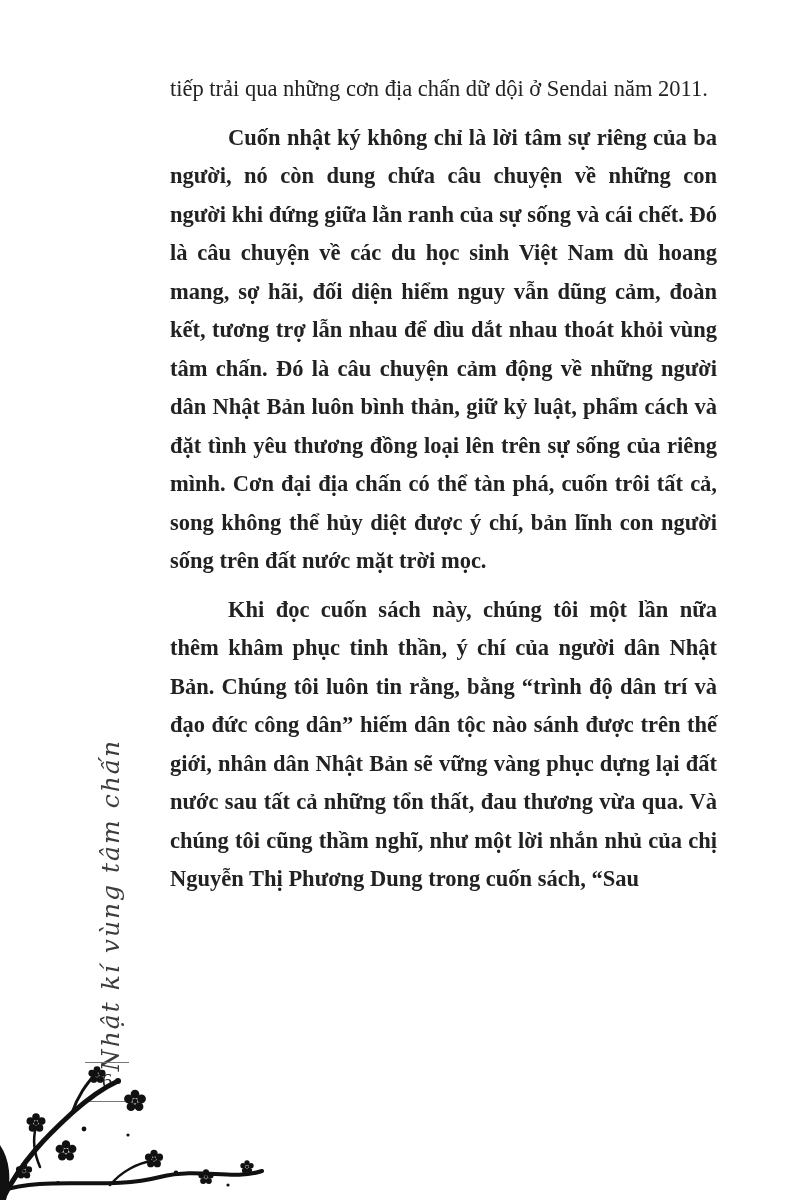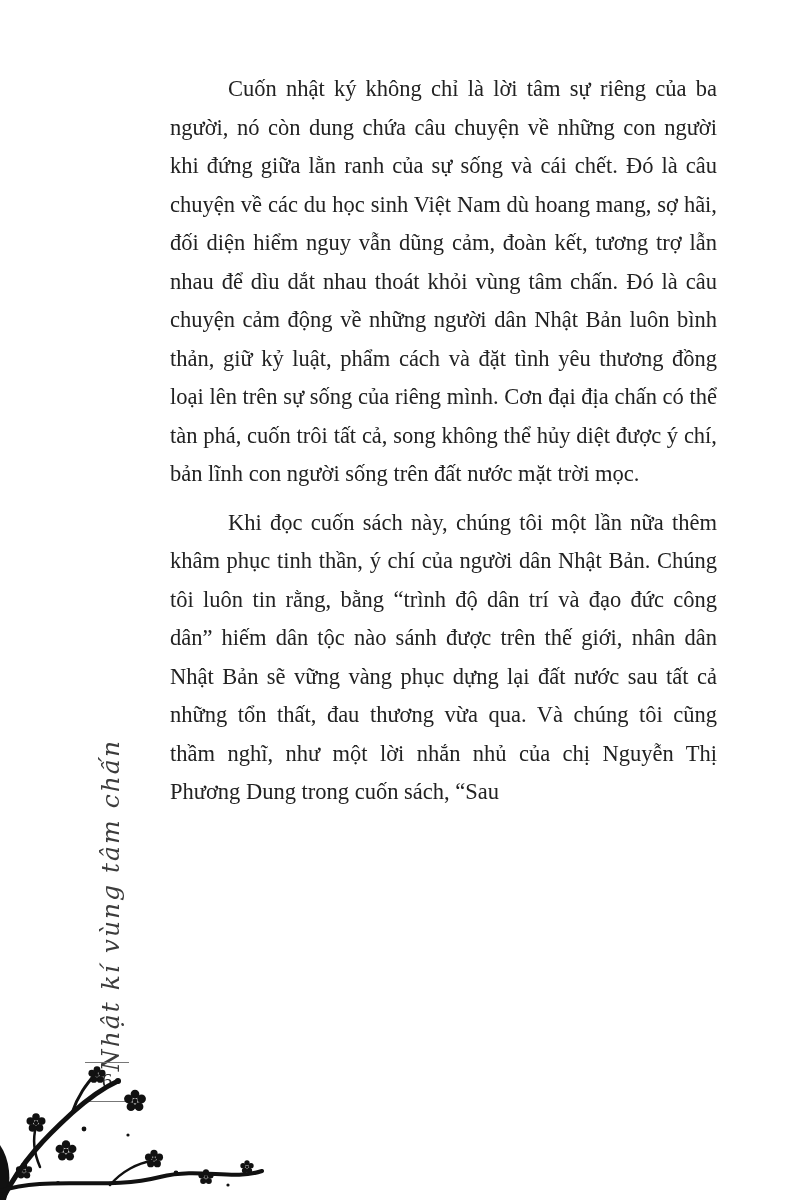--- a/index.html
+++ b/index.html
@@ -28,20 +28,21 @@
     font-size: 22.5px;
     line-height: 38.5px;
     text-align: justify;
     color: #222222;
   }
   .text-block p {
     margin: 0 0 10px 0;
   }
   .text-block p.indent {
     text-indent: 58px;
+    font-weight: bold;
   }
   .sidebar-title {
     position: absolute;
     left: 110px;
     top: 905px;
     transform: translate(-50%, -50%) rotate(-90deg);
     white-space: nowrap;
     font-family: "DejaVu Serif", serif;
     font-style: italic;
     font-size: 25px;
@@ -74,20 +75,21 @@
     height: 205px;
     pointer-events: none;
   }
 </style>
 </head>
 <body>
 
 <div class="page">
 
   <div class="text-block">
+    <p>tiếp trải qua những cơn địa chấn dữ dội ở Sendai năm 2011.</p>
     <p class="indent">Cuốn nhật ký không chỉ là lời tâm sự riêng của ba người, nó còn dung chứa câu chuyện về những con người khi đứng giữa lằn ranh của sự sống và cái chết. Đó là câu chuyện về các du học sinh Việt Nam dù hoang mang, sợ hãi, đối diện hiểm nguy vẫn dũng cảm, đoàn kết, tương trợ lẫn nhau để dìu dắt nhau thoát khỏi vùng tâm chấn. Đó là câu chuyện cảm động về những người dân Nhật Bản luôn bình thản, giữ kỷ luật, phẩm cách và đặt tình yêu thương đồng loại lên trên sự sống của riêng mình. Cơn đại địa chấn có thể tàn phá, cuốn trôi tất cả, song không thể hủy diệt được ý chí, bản lĩnh con người sống trên đất nước mặt trời mọc.</p>
     <p class="indent">Khi đọc cuốn sách này, chúng tôi một lần nữa thêm khâm phục tinh thần, ý chí của người dân Nhật Bản. Chúng tôi luôn tin rằng, bằng “trình độ dân trí và đạo đức công dân” hiếm dân tộc nào sánh được trên thế giới, nhân dân Nhật Bản sẽ vững vàng phục dựng lại đất nước sau tất cả những tổn thất, đau thương vừa qua. Và chúng tôi cũng thầm nghĩ, như một lời nhắn nhủ của chị Nguyễn Thị Phương Dung trong cuốn sách, “Sau</p>
   </div>
 
   <div class="sidebar-title">Nhật kí vùng tâm chấn</div>
 
   <div class="folio">
     <div class="rule"></div>
     <div class="num">6</div>
     <div class="rule"></div>

